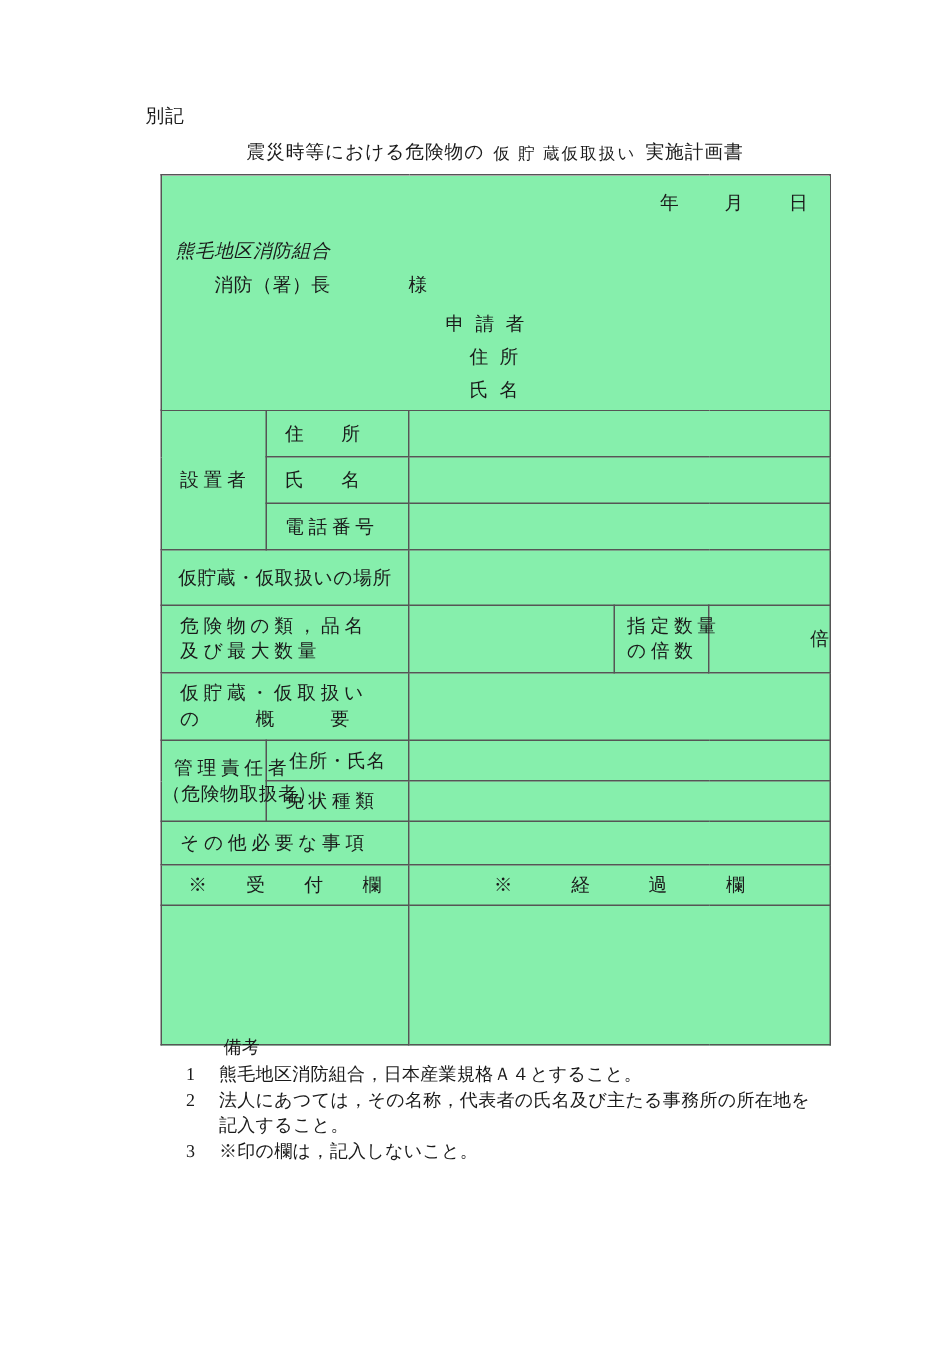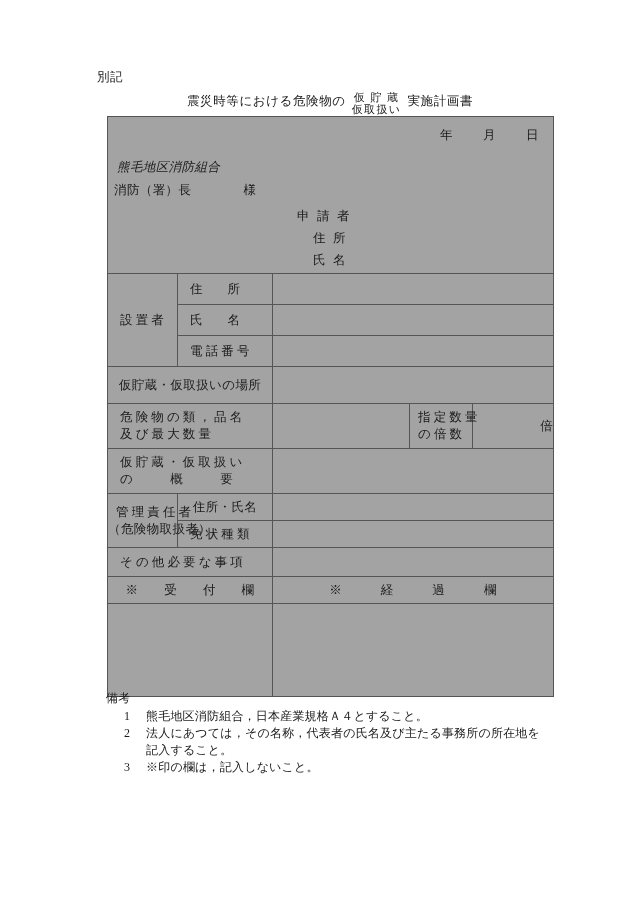--- a/index.html
+++ b/index.html
@@ -35,30 +35,30 @@
   }
   .heading div { white-space: nowrap; }
 
   
   .doc-title {
     position: absolute;
     left: 107px;
     top: 93px;
     width: 446px;
     display: flex;
-    align-items: flex-start;
+    align-items: flex-end;
     justify-content: center;
     font-size: 12.5px;
     letter-spacing: 0.6px;
     white-space: nowrap;
   }
   .title-part { display: inline-block; }
   .title-stack {
     display: inline-flex;
-    flex-direction: column;
+    flex-direction: row;
     justify-content: center;
     line-height: 11.5px;
     font-size: 11px;
     margin: 0 6px;
     letter-spacing: 1.4px;
     text-align: center;
     transform: translateY(-1px);
   }
   .title-stack span { white-space: nowrap; }
 
@@ -69,21 +69,21 @@
     top: 116px;
     width: 446px;
     border-collapse: collapse;
     table-layout: fixed;
     font-size: 12.5px;
   }
   .form-table td {
     border: 1px solid #555;
     padding: 0;
     vertical-align: middle;
-    background: #a3a3a3;
+    background: #86efac;
   }
 
   
   .lbl {
     display: block;
     text-align: center;
     letter-spacing: 0.4px;
     white-space: nowrap;
   }
   
@@ -124,21 +124,21 @@
   .org {
     position: absolute;
     left: 9px;
     top: 42px;
     letter-spacing: 0.4px;
     white-space: nowrap;
     font-style: italic;
   }
   .chief {
     position: absolute;
-    left: 6px;
+    left: 35px;
     top: 65px;
     letter-spacing: 0.4px;
     white-space: nowrap;
   }
   .chief .sama { display: inline-block; margin-left: 52px; }
   .applicant {
     position: absolute;
     left: 189px;
     top: 88px;
     line-height: 22px;
@@ -166,21 +166,21 @@
   
   .remarks {
     position: absolute;
     left: 106px;
     top: 690px;
     width: 460px;
     font-size: 12px;
     line-height: 17px;
     letter-spacing: 0.2px;
   }
-  .remarks-title { margin-bottom: 1px; }
+  .remarks-title { margin-bottom: 1px; margin-left: 43px; }
   .note {
     display: flex;
     align-items: flex-start;
     padding-left: 18px;
   }
   .note-num {
     width: 22px;
     flex: 0 0 22px;
   }
   .note-text {

